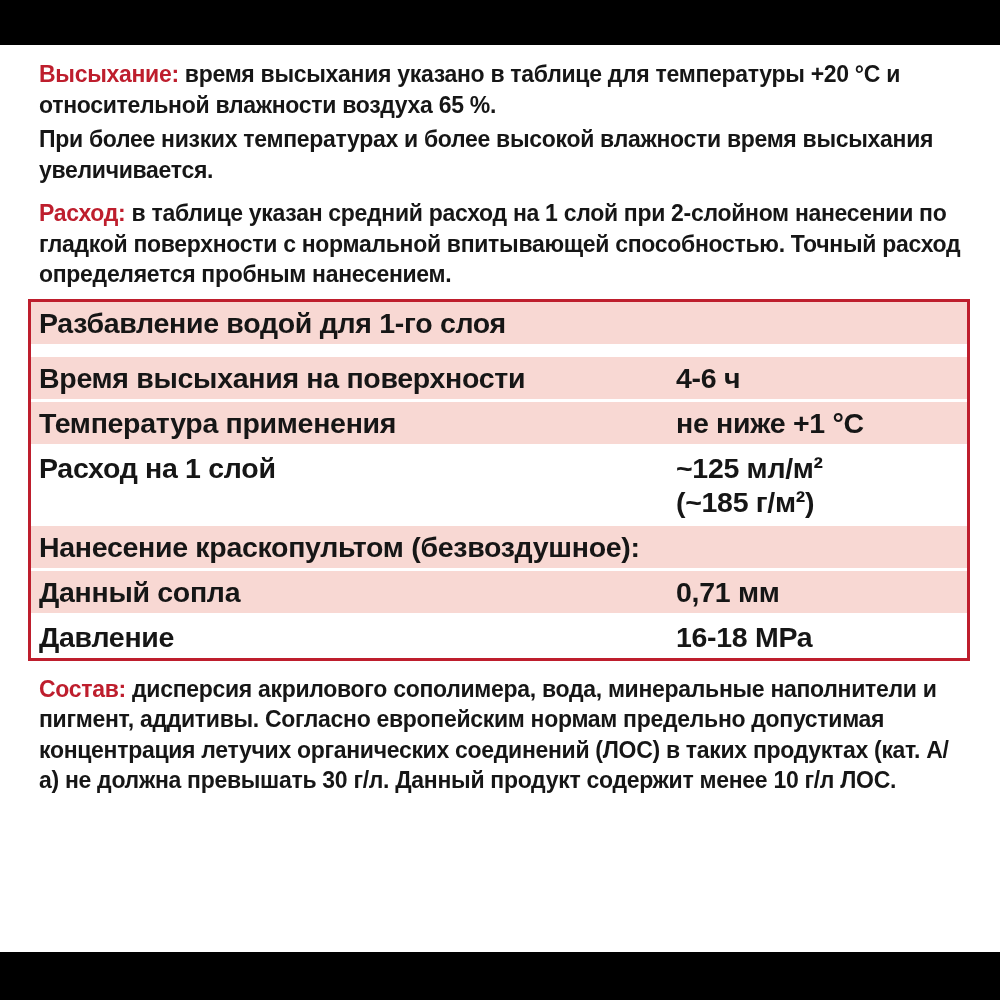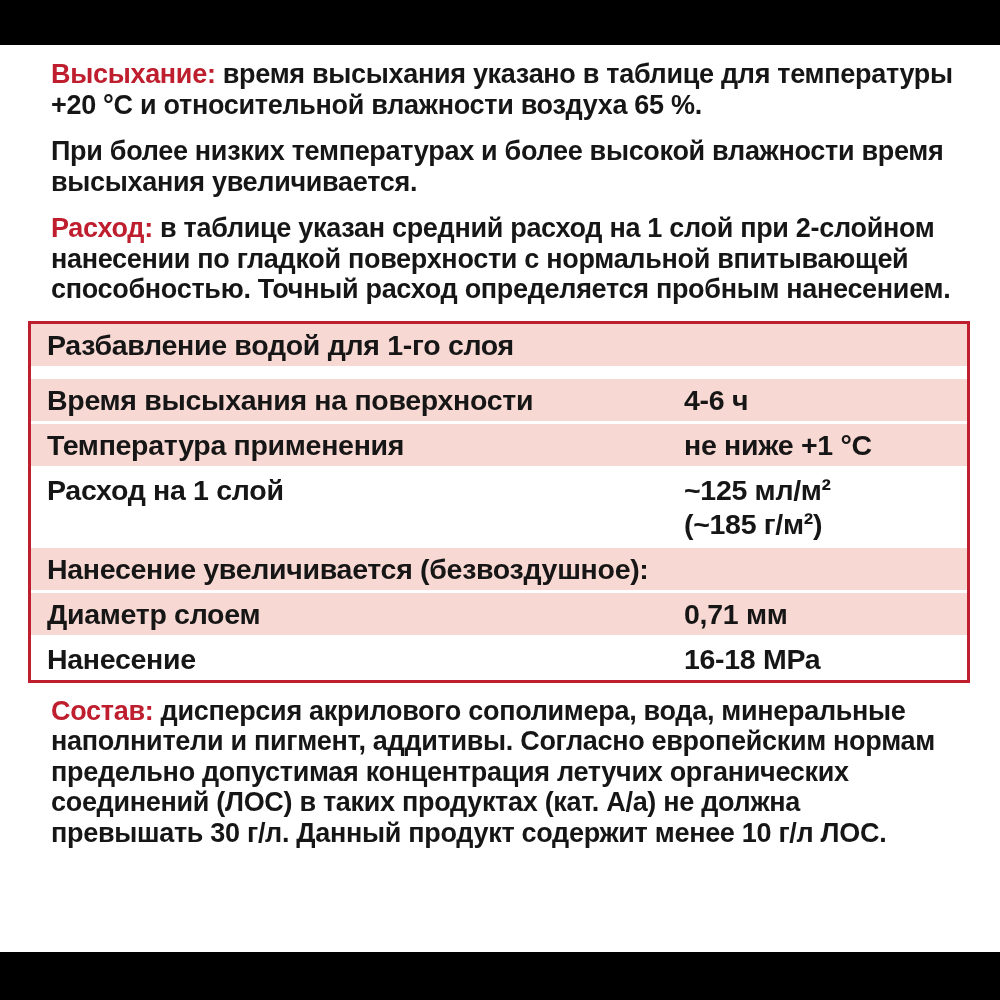--- a/index.html
+++ b/index.html
@@ -5,33 +5,33 @@
   html,body{margin:0;padding:0;}
   body{
     width:1000px;height:1000px;overflow:hidden;background:#ffffff;
     font-family:"Liberation Sans","DejaVu Sans",sans-serif;
     font-weight:bold;color:#161616;position:relative;
   }
   .letterbox{position:absolute;left:0;width:1000px;background:#000;z-index:2;}
   .letterbox.top{top:0;height:45px;}
   .letterbox.bottom{bottom:0;height:48px;}
   .content{position:absolute;top:45px;left:28px;width:942px;z-index:1;}
-  .para{font-size:27px;line-height:30.5px;letter-spacing:-0.3px;margin:16px;padding:0 0 0 7px;}
+  .para{font-size:23px;line-height:30.5px;letter-spacing:-0.3px;margin:4px;padding:0 0 0 7px;}
   .para.first{margin-top:14px;}
   .para.gap{margin-top:13px;}
   .lead{color:#be1e2d;}
   .note{margin-top:0;}
   .spec-table{
     margin-top:9px;border:3px solid #be1e2d;background:#ffffff;
   }
   .row{display:flex;font-size:28.5px;line-height:34px;letter-spacing:-0.3px;padding:3px 0 4px;}
   .row + .row{border-top:3px solid #ffffff;}
   .row.pink{background:#f8d8d3;}
   .cell{padding-top:1px;}
-  .cell.label{flex:0 0 637px;padding-left:16px;}
+  .cell.label{flex:0 0 637px;padding-left:8px;}
   .cell.value{flex:1;white-space:pre-line;}
   .row.span .cell.label{flex:1 1 auto;}
 </style>
 </head>
 <body>
 
 <div class="letterbox top"></div>
 
 <div class="content">
 
@@ -55,28 +55,28 @@
     <div class="row pink">
       <div class="cell label">Температура применения</div>
       <div class="cell value">не ниже +1 °С</div>
     </div>
     <div class="row">
       <div class="cell label">Расход на 1 слой</div>
       <div class="cell value">~125 мл/м²
 (~185 г/м²)</div>
     </div>
     <div class="row pink span">
-      <div class="cell label">Нанесение увеличивается (безвоздушное):</div>
+      <div class="cell label">Нанесение краскопультом (безвоздушное):</div>
     </div>
     <div class="row pink">
-      <div class="cell label">Диаметр слоем</div>
+      <div class="cell label">Данный сопла</div>
       <div class="cell value">0,71 мм</div>
     </div>
     <div class="row">
-      <div class="cell label">Нанесение</div>
+      <div class="cell label">Давление</div>
       <div class="cell value">16-18 МРа</div>
     </div>
   </div>
 
   <p class="para gap"><span class="lead">Состав:</span>
     <span>дисперсия акрилового сополимера, вода, минеральные наполнители и пигмент, аддитивы. Согласно европейским нормам предельно допустимая концентрация летучих органических соединений (ЛОС) в таких продуктах (кат. А/а) не должна превышать 30 г/л. Данный продукт содержит менее 10 г/л ЛОС.</span></p>
 
 </div>
 
 <div class="letterbox bottom"></div>

